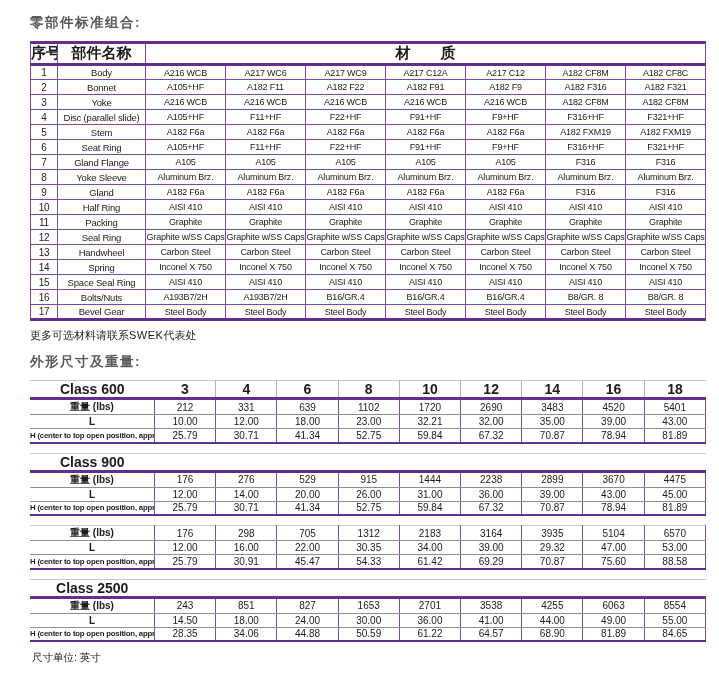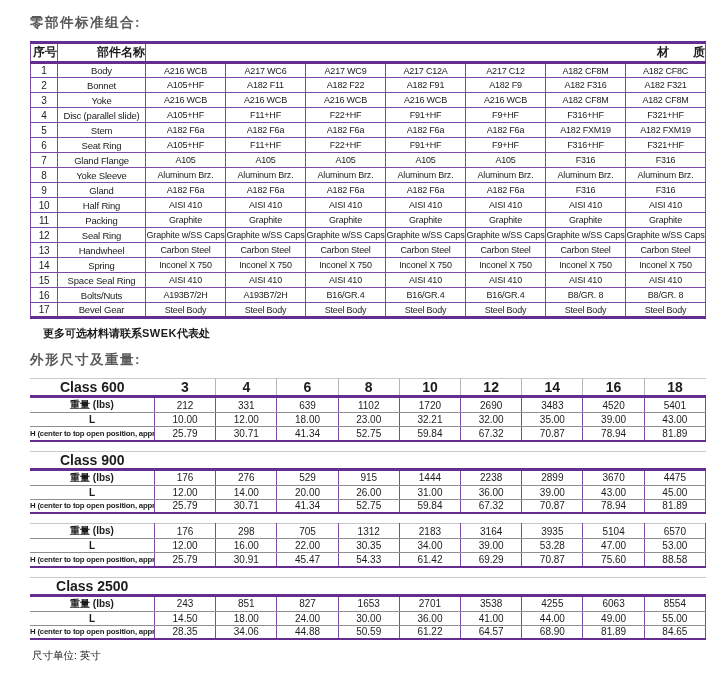--- a/index.html
+++ b/index.html
@@ -23,29 +23,29 @@
     border-bottom: 3px solid var(--p);
     margin-bottom: 7px;
   }
   .mat-table th, .mat-table td {
     border: 1px solid var(--pl);
     text-align: center; vertical-align: middle;
     padding: 0; height: 15px; overflow: hidden; white-space: nowrap;
   }
   .mat-table thead th {
     border-bottom: 3px solid var(--p);
-    font-size: 12px; font-weight: bold; height: 18px; text-align: right;
+    font-size: 15px; font-weight: bold; height: 18px;
   }
   .mat-table td { font-size: 9px; letter-spacing: -0.2px; }
   .mat-table td.c-no { font-size: 10px; }
   .mat-table td.c-part { font-size: 9.5px; }
 
   
   .note { margin: 2px 0 3px 0; font-size: 10.5px; }
-  .note-zh { font-size: 11px; font-weight: bold; margin: 1px 0 10px 13px; }
+  .note-zh { font-size: 11px; font-weight: normal; margin: 1px 0 10px 0; }
   .note-zh .brand { letter-spacing: 0.5px; }
 
   
   .dim-wrap { margin-top: 4px; }
   .dim-table {
     width: 676px; margin-bottom: 9px;
     border-top: 1px solid #c9c9cc;
     border-bottom: 2px solid var(--p);
   }
   .dim-table td { height: 14px; text-align: center; padding: 0; overflow: hidden; white-space: nowrap; }
@@ -415,21 +415,21 @@
             <td class="val">6570</td>
           </tr>
           <tr class="dim-row row-l">
             <td class="dim-label">L</td>
             <td class="val">12.00</td>
             <td class="val">16.00</td>
             <td class="val">22.00</td>
             <td class="val">30.35</td>
             <td class="val">34.00</td>
             <td class="val">39.00</td>
-            <td class="val">53.28</td>
+            <td class="val">29.32</td>
             <td class="val">47.00</td>
             <td class="val">53.00</td>
           </tr>
           <tr class="dim-row row-h">
             <td class="dim-label">H (center to top open position, approx.)</td>
             <td class="val">25.79</td>
             <td class="val">30.91</td>
             <td class="val">45.47</td>
             <td class="val">54.33</td>
             <td class="val">61.42</td>

